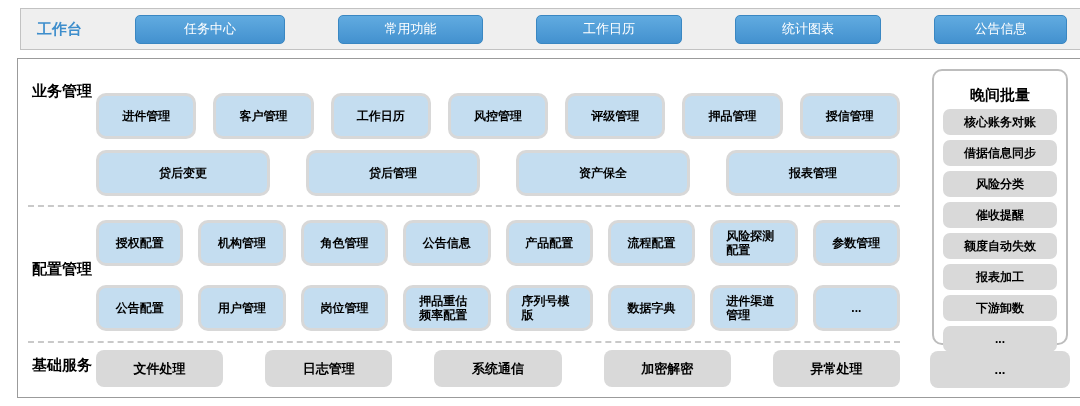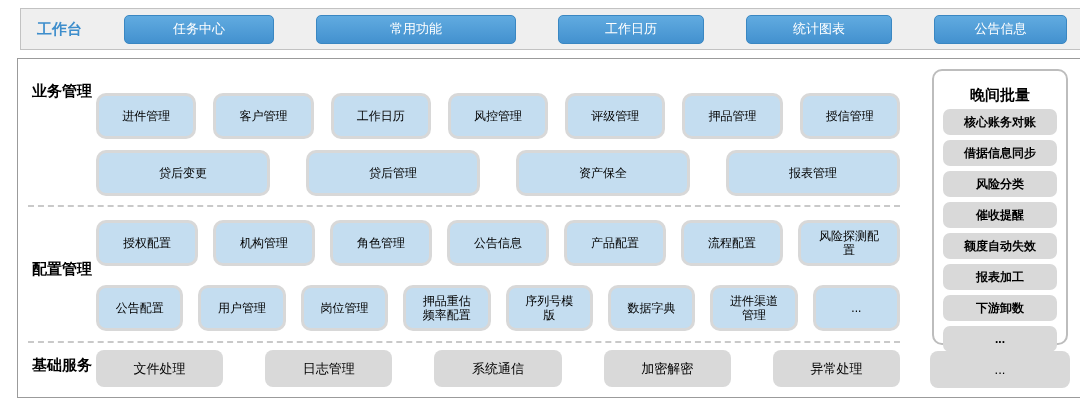--- a/index.html
+++ b/index.html
@@ -13,21 +13,21 @@
     display:flex; align-items:center; justify-content:space-between;
     padding:0 16px 0 16px;
   }
   .wb-label{ font-size:15px; font-weight:bold; color:#3e8ecc; flex:0 0 auto; }
   .wb-btn{
     height:29px; border:1px solid #3a87c2; border-radius:5px;
     background:linear-gradient(180deg,#61abe0 0%,#4391cf 100%);
     color:#ffffff; font-size:13px; font-family:inherit;
     display:flex; align-items:center; justify-content:center; cursor:pointer;
   }
-  .wb-btn.w1{ width:150px; } .wb-btn.w2{ width:200px; }
+  .wb-btn.w1{ width:150px; } .wb-btn.w2{ width:145px; }
   .wb-btn.w3{ width:146px; } .wb-btn.w4{ width:146px; } .wb-btn.w5{ width:133px; }
 
   
   .main-panel{
     position:absolute; left:17px; top:58px; width:1064px; height:340px;
     background:#ffffff; border:1px solid #9b9b9b;
     display:flex; padding:10px 10px 9px 0;
   }
   .content-col{ flex:1 1 auto; display:flex; flex-direction:column; margin-right:30px; }
   .section{ display:flex; }
@@ -40,21 +40,21 @@
   .row{ display:flex; }
   .row-biz1{ gap:17px; height:46px; margin-top:24px; }
   .row-biz2{ gap:36px; height:46px; margin-top:11px; }
   .row-cfg { gap:15px; height:46px; }
   .row-cfg1{ margin-top:13px; }
   .row-cfg2{ margin-top:19px; }
   .row-base{ gap:42px; height:37px; margin-top:7px; }
 
   .box{
     flex:1 1 0; display:flex; align-items:center; justify-content:center;
-    text-align:center; font-weight:normal; font-size:12px; line-height:1.2;
+    font-weight:bold; font-size:12px; line-height:1.2;
     cursor:pointer;
   }
   .blue-box{
     background:#c4ddf0; border:3px solid #d8d8d8; border-radius:10px; padding:2px 8px;
   }
   .cfg-box{ padding:2px 13px; }
   .gray-box{
     background:#d9d9d9; border-radius:8px; font-size:13px;
   }
 
@@ -126,20 +126,21 @@
       </div>
       <div class="rows-col">
         <div class="row row-cfg row-cfg1">
           <div class="box blue-box cfg-box">授权配置</div>
           <div class="box blue-box cfg-box">机构管理</div>
           <div class="box blue-box cfg-box">角色管理</div>
           <div class="box blue-box cfg-box">公告信息</div>
           <div class="box blue-box cfg-box">产品配置</div>
           <div class="box blue-box cfg-box">流程配置</div>
           <div class="box blue-box cfg-box">风险探测配置</div>
+          <div class="box blue-box cfg-box">参数管理</div>
         </div>
         <div class="row row-cfg row-cfg2">
           <div class="box blue-box cfg-box">公告配置</div>
           <div class="box blue-box cfg-box">用户管理</div>
           <div class="box blue-box cfg-box">岗位管理</div>
           <div class="box blue-box cfg-box">押品重估频率配置</div>
           <div class="box blue-box cfg-box">序列号模版</div>
           <div class="box blue-box cfg-box">数据字典</div>
           <div class="box blue-box cfg-box">进件渠道管理</div>
           <div class="box blue-box cfg-box">...</div>

